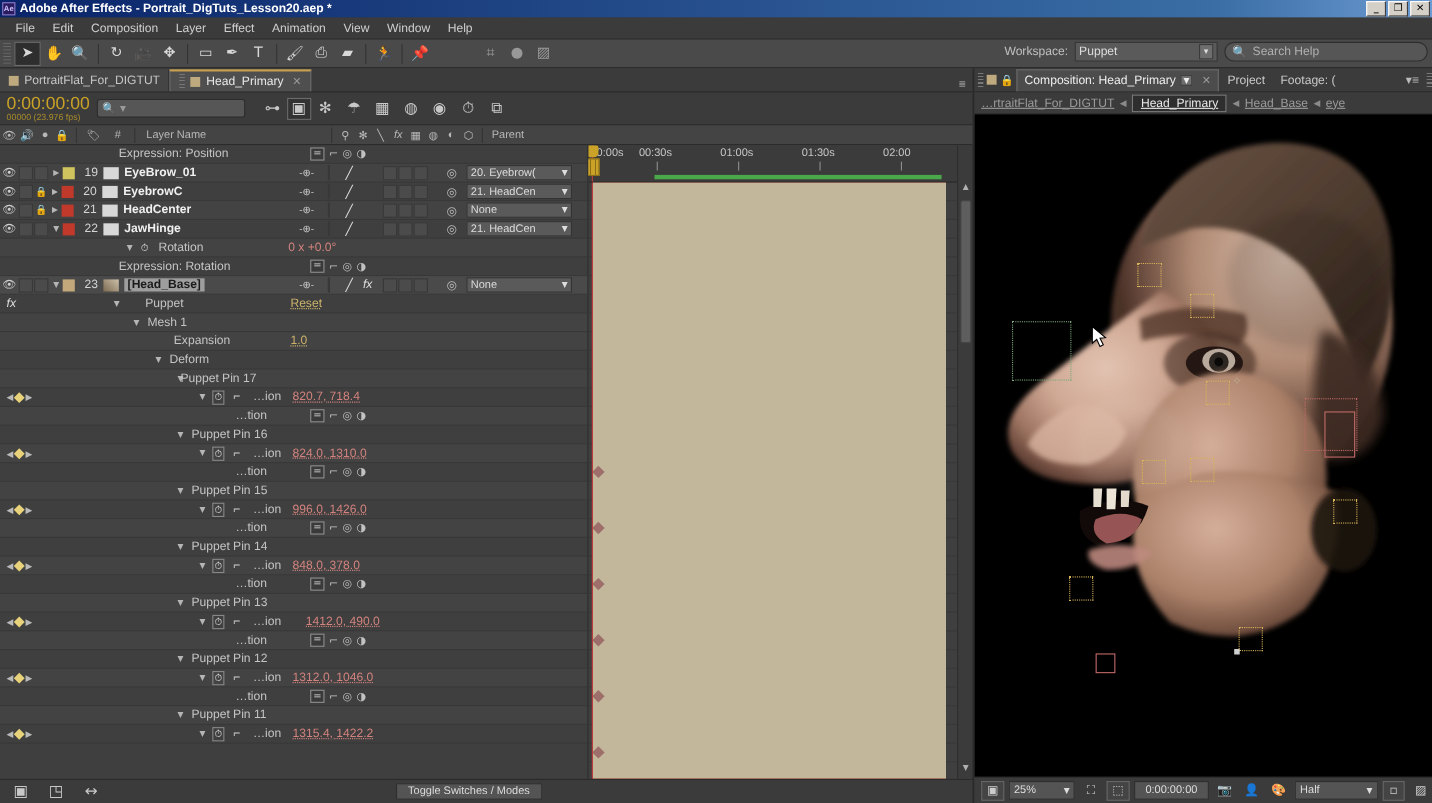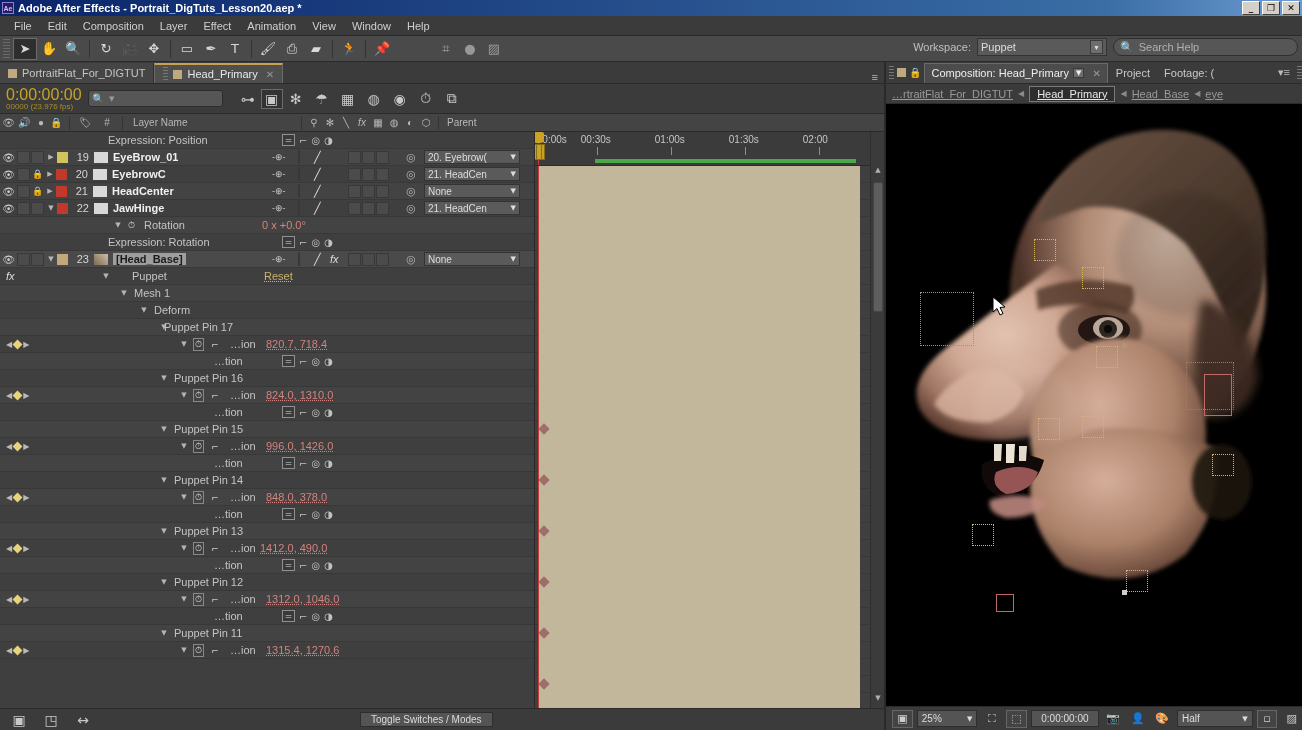--- a/index.html
+++ b/index.html
@@ -519,20 +519,24 @@
           <div class="row">
             <span style="position:absolute;left:6px;font-style:italic;color:#ddd">fx</span>
       <span class="tri" style="position:absolute;left:100px">▼</span>
       <span class="prop-label" style="position:absolute;left:132px">Puppet</span>
       <span class="prop-val-y" style="position:absolute;left:264px;text-decoration:underline;text-decoration-style:dotted">Reset</span>
           </div>
           <div class="row alt">
             <span class="tri" style="position:absolute;left:118px">▼</span>
       <span class="prop-label" style="position:absolute;left:134px">Mesh 1</span>
           </div>
+          <div class="row alt">
+            <span class="prop-label" style="position:absolute;left:158px">Expansion</span>
+      <span class="prop-val-y" style="position:absolute;left:264px;text-decoration:underline;text-decoration-style:dotted">1.0</span>
+          </div>
           <div class="row">
             <span class="tri" style="position:absolute;left:138px">▼</span>
       <span class="prop-label" style="position:absolute;left:154px">Deform</span>
           </div>
           <div class="row alt">
             <span class="tri" style="position:absolute;left:158px">▼</span>
       <span class="prop-label" style="position:absolute;left:164px">Puppet Pin 17</span>
           </div>
           <div class="row">
             <span class="kf-nav" style="position:absolute;left:6px">
@@ -637,21 +641,21 @@
           <div class="row">
             <span class="kf-nav" style="position:absolute;left:6px">
         <span>◀</span>
         <span class="kf-diamond"></span>
         <span>▶</span>
             </span>
       <span class="tri" style="position:absolute;left:178px">▼</span>
       <span style="position:absolute;left:193px;color:#ddd;font-size:9px;border:1px solid #888;padding:0 1px">⏱</span>
       <span style="position:absolute;left:212px;color:#ccc">⌐</span>
       <span class="prop-label" style="position:absolute;left:230px">…ion</span>
-      <span class="prop-val" style="position:absolute;left:260px;text-decoration:underline;text-decoration-style:dotted">1412.0, 490.0</span>
+      <span class="prop-val" style="position:absolute;left:278px;text-decoration:underline;text-decoration-style:dotted">1412.0, 490.0</span>
           </div>
           <div class="row alt">
             <span class="prop-label" style="position:absolute;left:214px">…tion</span>
       <span class="expr-icons" style="position:absolute;left:282px">
         <span class="eq-box">=</span>
         <span>⌐</span>
         <span>◎</span>
         <span>◑</span>
             </span>
           </div>
@@ -687,21 +691,21 @@
           <div class="row">
             <span class="kf-nav" style="position:absolute;left:6px">
         <span>◀</span>
         <span class="kf-diamond"></span>
         <span>▶</span>
             </span>
       <span class="tri" style="position:absolute;left:178px">▼</span>
       <span style="position:absolute;left:193px;color:#ddd;font-size:9px;border:1px solid #888;padding:0 1px">⏱</span>
       <span style="position:absolute;left:212px;color:#ccc">⌐</span>
       <span class="prop-label" style="position:absolute;left:230px">…ion</span>
-      <span class="prop-val" style="position:absolute;left:266px;text-decoration:underline;text-decoration-style:dotted">1315.4, 1270.6</span>
+      <span class="prop-val" style="position:absolute;left:266px;text-decoration:underline;text-decoration-style:dotted">1315.4, 1422.2</span>
           </div>
         </div>
       <div id="graph-col">
         <div id="ruler">
             <div class="tick-label" style="left: 2px;">00:00s</div>
             <div class="tick-label" style="left: 46px;">00:30s</div>
             <div class="tick" style="left: 62px;"></div>
             <div class="tick-label" style="left: 120px;">01:00s</div>
             <div class="tick" style="left: 136px;"></div>
             <div class="tick-label" style="left: 194px;">01:30s</div>

